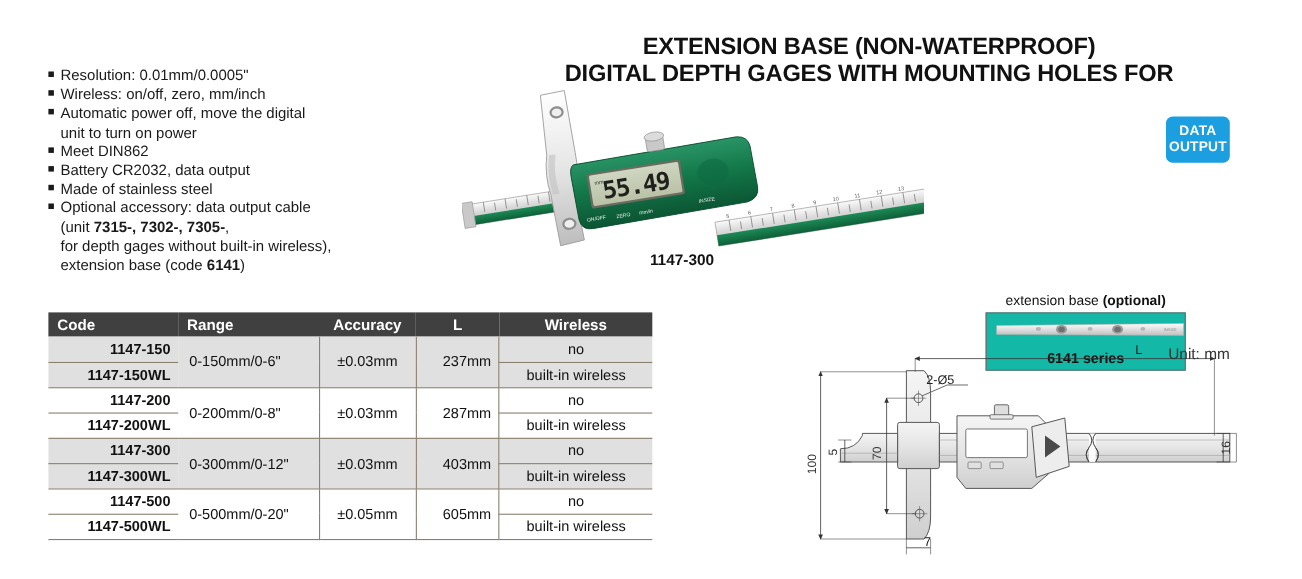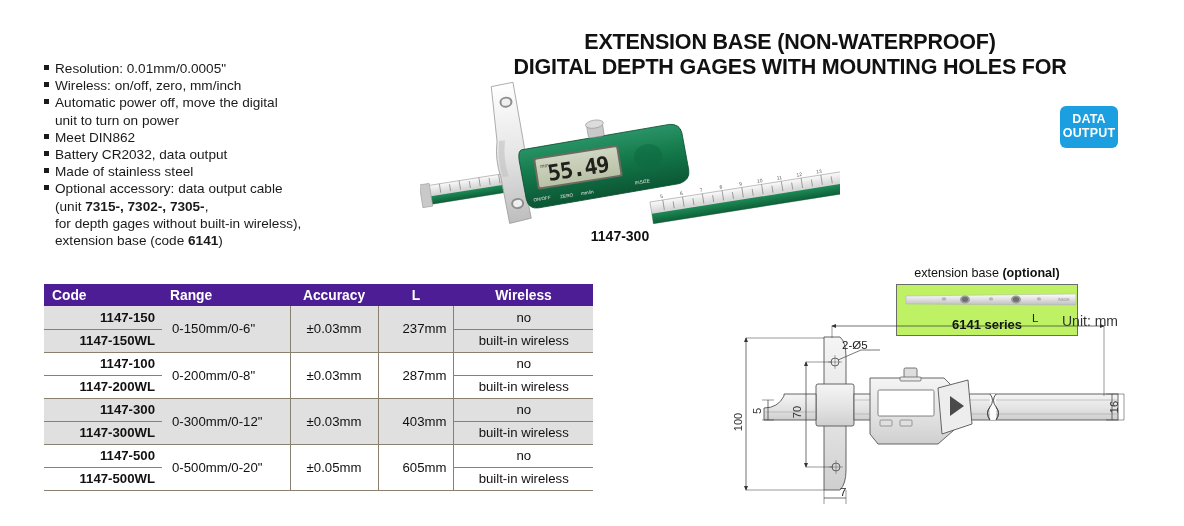--- a/index.html
+++ b/index.html
@@ -56,21 +56,21 @@
   #caption {
     position:absolute; left:520px; top:228px; width:200px;
     text-align:center; font-size:14px; font-weight:bold; color:#111;
   }
 
   
   #extwrap { position:absolute; left:896px; top:230px; width:182px;margin-top:36px; }
   #extlabel { text-align:center; font-size:12.6px; color:#111; margin-bottom:4px; }
   #extlabel b { font-weight:bold; }
   #extbox {
-    border:1px solid #6b6b6b; background:#bef264;
+    border:1px solid #6b6b6b; background:#14b8a6;
     padding:5px 6px 3px 6px;
   }
   #extseries {
     text-align:center; font-size:13px; font-weight:bold; color:#111;
     margin-top:3px;
   }
 
   
   #unit {
     position:absolute; left:1062px; top:313px;
@@ -82,21 +82,21 @@
   .dimtxt { font-family:"Liberation Sans", sans-serif; font-size:11px; fill:#333; }
   .dimtxt-b { font-family:"Liberation Sans", sans-serif; font-size:11.5px; fill:#222; }
 
   
   #spectable {
     position:absolute; left:44px; top:284px;
     border-collapse:collapse;
     font-size:13.2px;
   }
   #spectable th {
-    background:#4c1d95; color:#fff; font-weight:bold;
+    background:#404040; color:#fff; font-weight:bold;
     font-size:13.8px; height:22px; padding:1px 8px;
     text-align:center; border:none;
   }
   #spectable th.lft { text-align:left; }
   #spectable td {
     border-bottom:1px solid #8a8070;
     padding:2px 7px; height:23px; color:#111;
     text-align:center; vertical-align:middle;
     background:#fff;
   }
@@ -435,21 +435,21 @@
       <td class="acc vsep" rowspan="2">±0.03mm</td>
       <td class="len vsep" rowspan="2">237mm</td>
       <td class="wl">no</td>
     </tr>
     <tr class="shade">
       <td class="code">1147-150WL</td>
       <td class="wl">built-in wireless</td>
     </tr>
 
     <tr>
-      <td class="code">1147-100</td>
+      <td class="code">1147-200</td>
       <td class="range vsep" rowspan="2">0-200mm/0-8"</td>
       <td class="acc vsep" rowspan="2">±0.03mm</td>
       <td class="len vsep" rowspan="2">287mm</td>
       <td class="wl">no</td>
     </tr>
     <tr>
       <td class="code">1147-200WL</td>
       <td class="wl">built-in wireless</td>
     </tr>
 

